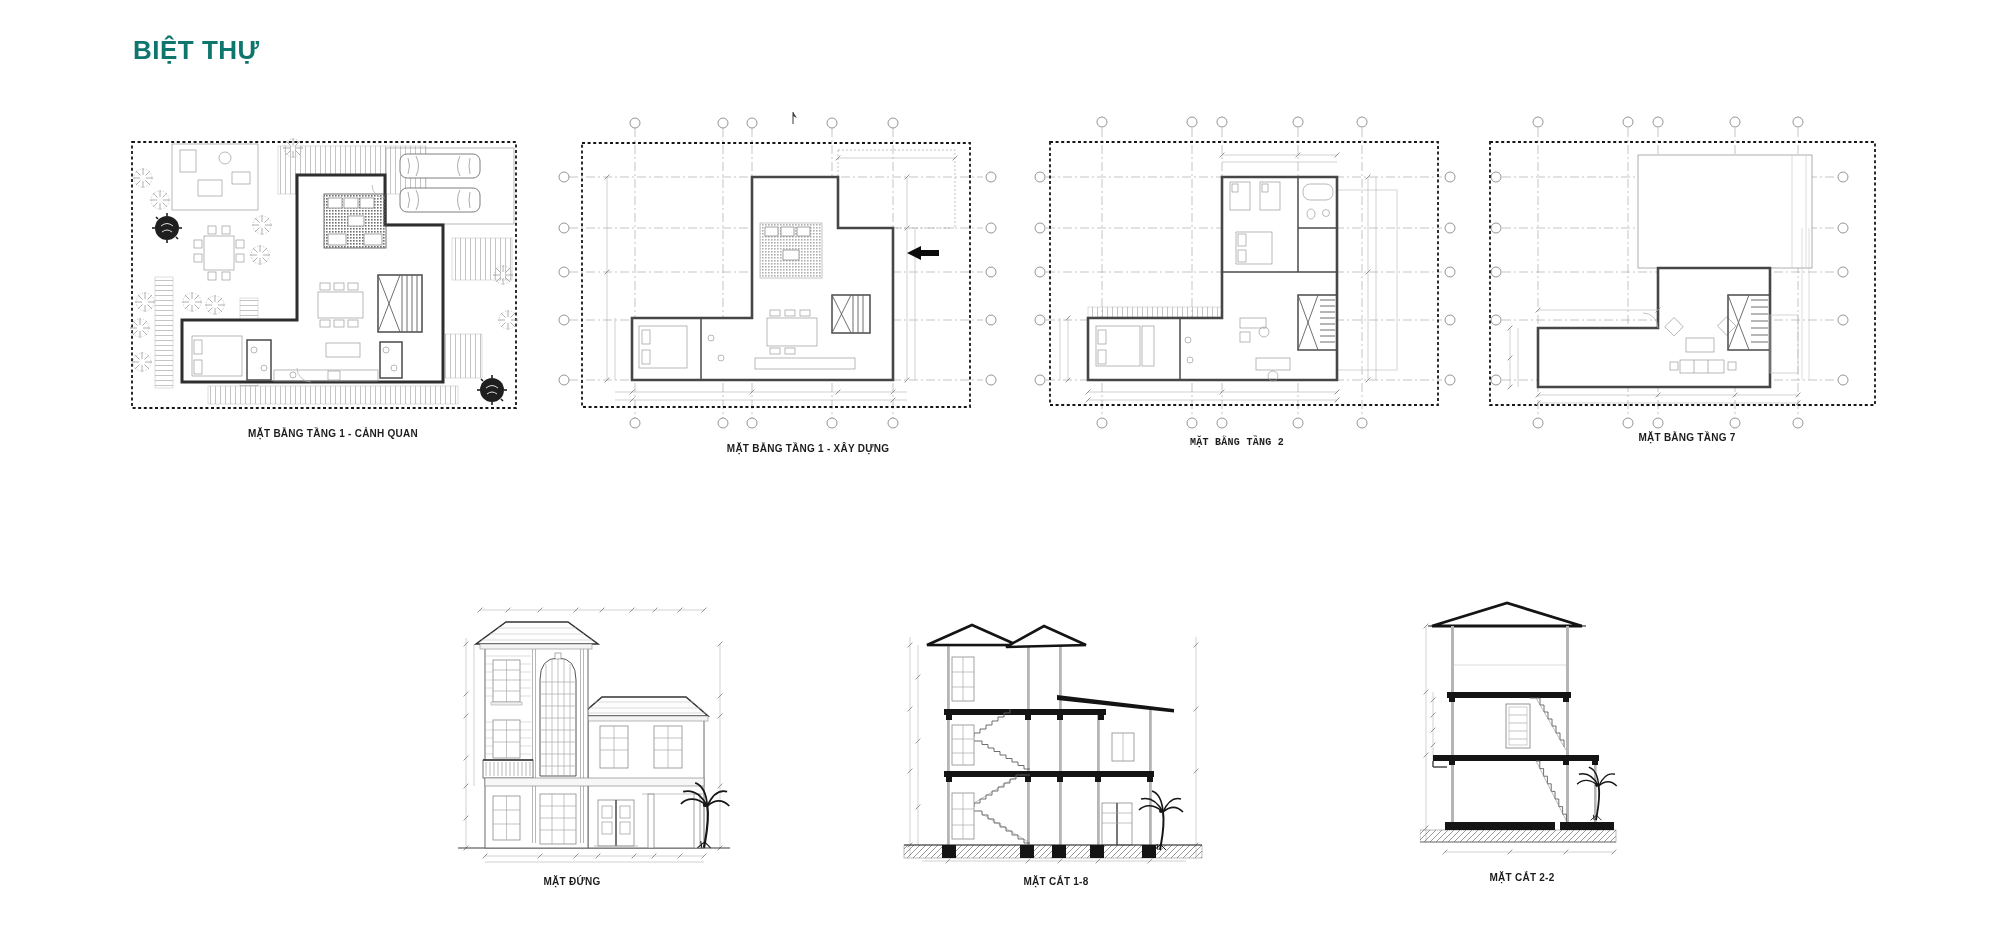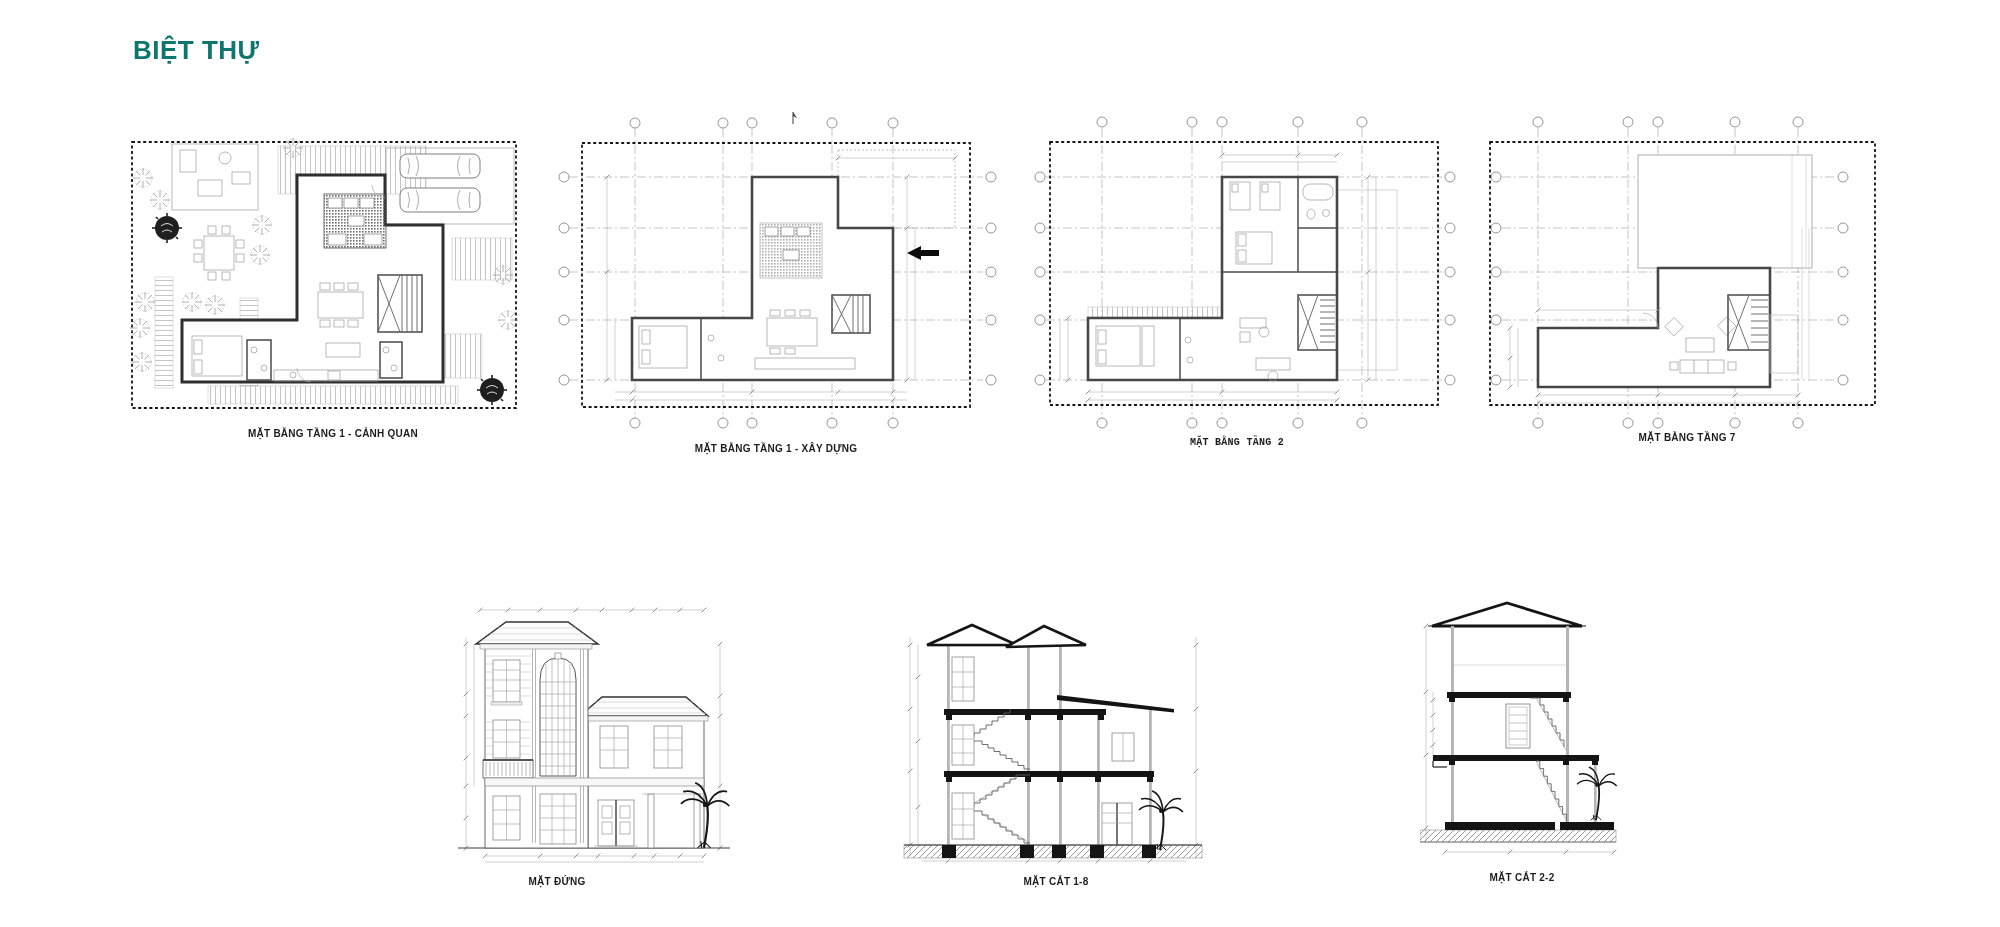--- a/index.html
+++ b/index.html
@@ -290,21 +290,21 @@
         <use href="#tk" x="283" y="48"></use>
           <use href="#tk" x="400" y="48"></use>
       </g>
       <polygon points="352,143 366,136 366,140 384,140 384,146 366,146 366,150" fill="#0c0c0c"></polygon>
       <g>
         <line x1="238" y1="2" x2="238" y2="14" stroke="#3c3c3c" stroke-width="1"></line>
         <polygon points="238,2 242,8 238,6" fill="#3c3c3c"></polygon>
       </g>
     </svg>
   </figure>
-  <figcaption class="dlabel" style="left:776px;top:443px;">MẶT BẰNG TẦNG 1  - XÂY DỰNG</figcaption>
+  <figcaption class="dlabel" style="left:808px;top:443px;">MẶT BẰNG TẦNG 1  - XÂY DỰNG</figcaption>
 
   <figure style="left:1030px;top:110px;">
     <svg width="430" height="320" viewBox="0 0 430 320">
       <g>
         <g class="grid">
           <line x1="72" y1="18" x2="72" y2="306"></line>
             <line x1="162" y1="18" x2="162" y2="306"></line>
           <line x1="192" y1="18" x2="192" y2="306"></line>
             <line x1="268" y1="18" x2="268" y2="306"></line>
           <line x1="332" y1="18" x2="332" y2="306"></line>
@@ -660,21 +660,21 @@
         <rect class="furnl" x="150" y="224" width="10" height="12"></rect>
           <rect class="furnl" x="168" y="224" width="10" height="12"></rect>
         <line class="lite" x1="142" y1="248" x2="186" y2="248"></line>
         <rect class="furn" x="196" y="196" width="6" height="54"></rect>
           <rect class="furn" x="242" y="196" width="6" height="54"></rect>
         <line class="lite" x1="190" y1="196" x2="252" y2="196"></line>
       </g>
       <use href="#palm" transform="translate(252,208) scale(1.1)"></use>
     </svg>
   </figure>
-  <figcaption class="dlabel" style="left:557px;top:876px;text-align:right;">MẶT ĐỨNG</figcaption>
+  <figcaption class="dlabel" style="left:572px;top:876px;text-align:right;">MẶT ĐỨNG</figcaption>
 
   <figure style="left:902px;top:617px;">
     <svg width="303" height="250" viewBox="0 0 303 250">
       <g>
         <line class="dim" x1="8" y1="20" x2="8" y2="240"></line>
           <line class="dim" x1="16" y1="28" x2="16" y2="228"></line>
         <use href="#tk" x="8" y="28"></use>
           <use href="#tk" x="8" y="92"></use>
           <use href="#tk" x="8" y="154"></use>
           <use href="#tk" x="8" y="228"></use>

